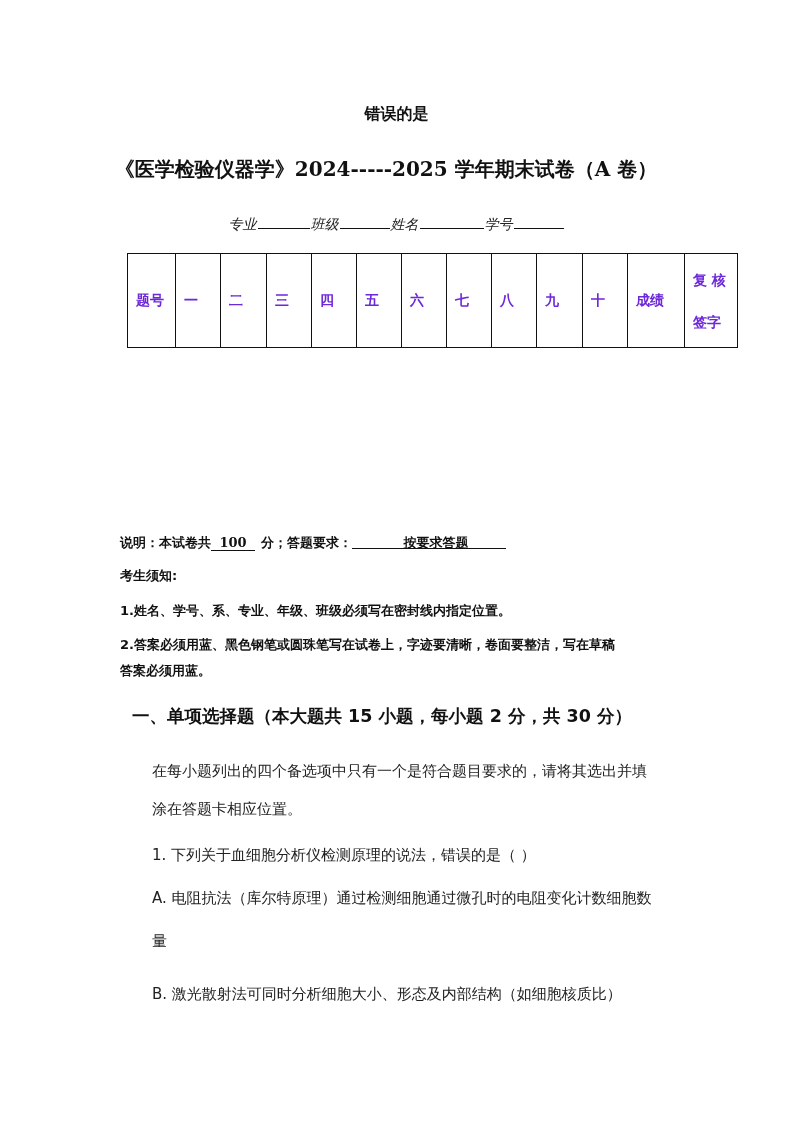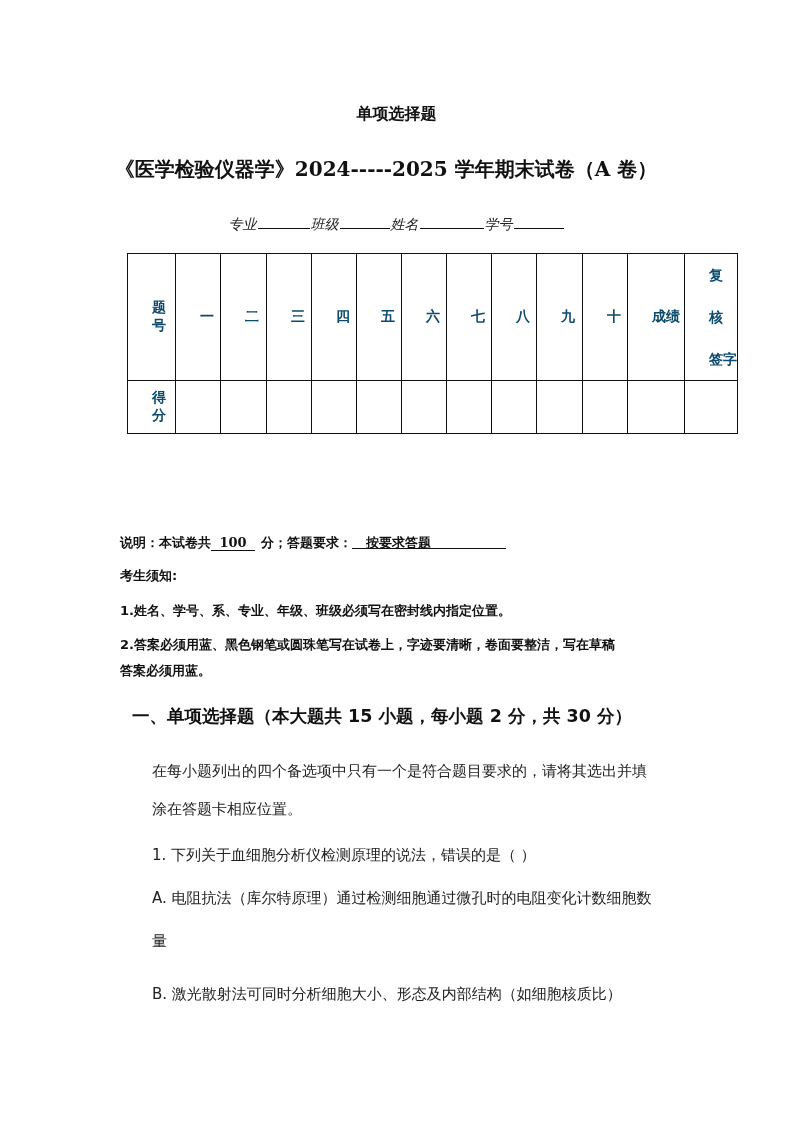--- a/index.html
+++ b/index.html
@@ -5,21 +5,21 @@
   html, body { margin: 0; padding: 0; background: #ffffff; }
   body { width: 793px; height: 1122px; position: relative; overflow: hidden; color: #111; font-family: "DejaVu Sans", "Liberation Sans", sans-serif; }
   .abs { position: absolute; white-space: nowrap; }
   .serif-bold { font-family: "DejaVu Serif", "Liberation Serif", serif; font-weight: bold; }
   .uline { display: inline-block; border-bottom: 1.3px solid #111; height: 14px; vertical-align: baseline; text-align: center; }
   #school { left: 0; width: 793px; top: 104px; text-align: center; font-size: 16px; }
   #exam-title { left: 0; width: 772px; top: 156px; text-align: center; font-size: 20px; }
   #student-info { left: 0; width: 793px; top: 212px; text-align: center; font-size: 14px; color: #222; font-style: italic; }
   #student-info .uline { height: 16px; margin: 0 1px; }
   table.score { position: absolute; left: 127px; top: 253px; border-collapse: collapse; table-layout: fixed; font-size: 14px; }
-  table.score td { border: 1.3px solid #111; padding: 0 0 0 24px; vertical-align: middle; font-weight: bold; color: #0c4a6e; }
+  table.score td { border: 1.3px solid #111; padding: 0 0 0 8px; vertical-align: middle; font-weight: bold; color: #6d28d9; }
   table.score tr.r1 td { height: 93px; }
   table.score tr.r2 td { height: 52px; }
   table.score tr.r3 td { height: 94px; }
   .cell-stack { line-height: 42px; }
   .note { left: 120px; font-size: 13px; font-weight: bold; }
   #note-1 { top: 534px; }
   #note-2 { top: 567px; }
   #note-3 { top: 602px; }
   #note-4 { top: 636px; }
   #note-5 { top: 662px; }
@@ -28,21 +28,21 @@
   #intro-1 { top: 762px; }
   #intro-2 { top: 800px; }
   #q1 { top: 846px; text-align: center; }
   #q1a-1 { top: 889px; }
   #q1a-2 { top: 932px; }
   #q1b { top: 985px; }
 </style>
 </head>
 <body>
 
-<div class="abs serif-bold" id="school">单项选择题</div>
+<div class="abs serif-bold" id="school">错误的是</div>
 <div class="abs serif-bold" id="exam-title">《医学检验仪器学》2024-----2025 学年期末试卷（A 卷）</div>
 
 <div class="abs" id="student-info">
   <span>专业</span><span class="uline" style="width:52px"></span><span>班级</span><span class="uline" style="width:50px"></span><span>姓名</span><span class="uline" style="width:64px"></span><span>学号</span><span class="uline" style="width:50px"></span>
 </div>
 
 <table class="score">
   <colgroup>
     <col style="width:48px">
       <col style="width:45px">
@@ -72,40 +72,25 @@
     <td>九</td>
     <td>十</td>
     <td>成绩</td>
     <td>
           <div class="cell-stack">
             <div>复 核</div>
             <div>签字</div>
           </div>
         </td>
   </tr>
-  <tr class="r2">
-    <td>得分</td>
-    <td></td>
-    <td></td>
-    <td></td>
-    <td></td>
-    <td></td>
-    <td></td>
-    <td></td>
-    <td></td>
-    <td></td>
-    <td></td>
-    <td></td>
-    <td></td>
-  </tr>
 </tbody>
   </table>
 
 <div class="abs note" id="note-1">
-  <span>说明：本试卷共</span><span class="uline serif-bold" style="width:44px;height:15px">100</span><span style="margin-left:6px">分；答题要求：</span><span class="uline" style="width:154px;height:15px;text-align:left;padding-left:14px;box-sizing:border-box">按要求答题</span>
+  <span>说明：本试卷共</span><span class="uline serif-bold" style="width:44px;height:15px">100</span><span style="margin-left:6px">分；答题要求：</span><span class="uline" style="width:154px;height:15px;text-align:center;padding-left:14px;box-sizing:border-box">按要求答题</span>
 </div>
 <div class="abs note" id="note-2">考生须知:</div>
 <div class="abs note" id="note-3">1.姓名、学号、系、专业、年级、班级必须写在密封线内指定位置。</div>
 <div class="abs note" id="note-4">2.答案必须用蓝、黑色钢笔或圆珠笔写在试卷上，字迹要清晰，卷面要整洁，写在草稿</div>
 <div class="abs note" id="note-5">答案必须用蓝。</div>
 
 <div class="abs" id="section-heading">一、单项选择题（本大题共 15 小题，每小题 2 分，共 30 分）</div>
 <div class="abs body-line" id="intro-1">在每小题列出的四个备选项中只有一个是符合题目要求的，请将其选出并填</div>
 <div class="abs body-line" id="intro-2">涂在答题卡相应位置。</div>
 

